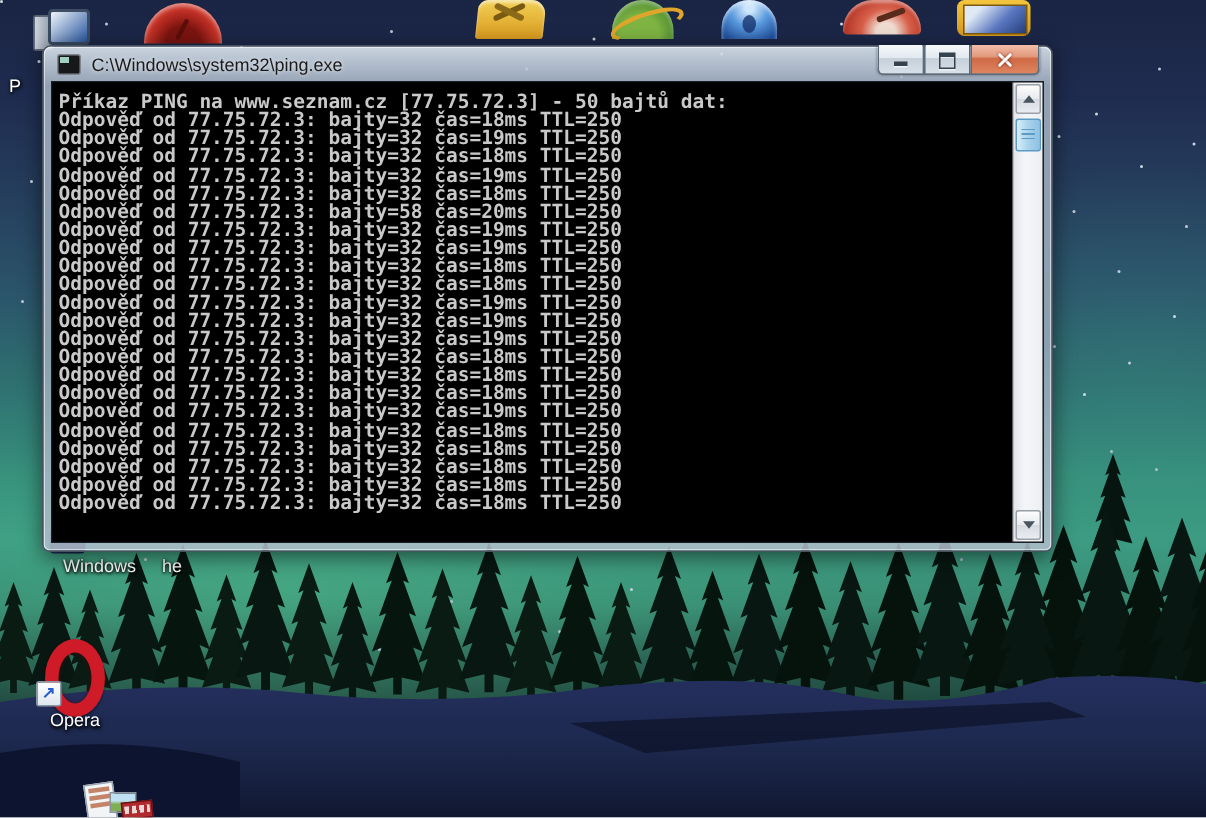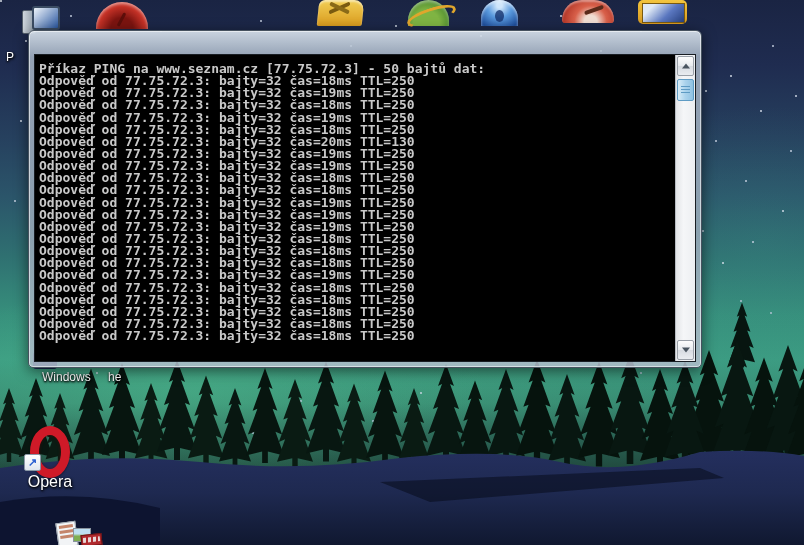--- a/index.html
+++ b/index.html
@@ -44,21 +44,21 @@
   .icon-label{position:absolute;color:#fff;font-size:12px;text-shadow:0 1px 2px #000,1px 1px 3px #000;}
   .lbl-p{left:6px;top:50px;}
   .lbl-km{left:42px;top:370px;}
   .lbl-he{left:108px;top:370px;}
   .km-fragment{position:absolute;left:33px;top:352px;width:24px;height:17px;background:linear-gradient(135deg,#2a3c66,#10204a);border-radius:3px;z-index:1;}
 
   
   .opera{position:absolute;left:22px;top:424px;width:56px;height:66px;z-index:2;}
   .opera .o{position:absolute;left:8px;top:2px;width:22px;height:34px;border:9px solid #cf1a28;border-radius:50%;box-shadow:inset 0 0 3px rgba(90,0,0,.7),0 1px 2px rgba(0,0,0,.5);background:transparent;}
   .opera .sc{position:absolute;left:2px;top:30px;width:15px;height:15px;background:linear-gradient(180deg,#ffffff,#dfe6ee);border:1px solid #8a97a6;border-radius:2px;color:#2a5fd0;font-size:11px;font-weight:bold;line-height:15px;text-align:center;}
-  .opera .olabel{position:absolute;left:0;top:49px;width:56px;text-align:center;color:#fff;font-size:16px;text-shadow:0 1px 2px #000,1px 1px 3px #000;}
+  .opera .olabel{position:absolute;left:0;top:49px;width:56px;text-align:center;color:#fff;font-size:12px;text-shadow:0 1px 2px #000,1px 1px 3px #000;}
 
   
   .docs{position:absolute;left:55px;top:522px;width:45px;height:23px;z-index:2;}
   .docs .p1{position:absolute;left:2px;top:0;width:18px;height:23px;background:#f2f4f6;border:1px solid #9aa4ae;transform:rotate(-8deg);}
   .docs .p1 i{display:block;margin:2px;height:3px;background:#c4846a;}
   .docs .p2{position:absolute;left:18px;top:6px;width:16px;height:12px;background:linear-gradient(180deg,#bfe0f2 40%,#7fae53 60%);border:1px solid #8a949e;}
   .docs .film{position:absolute;left:26px;top:12px;width:19px;height:10px;background:#b02a2e;border:1px solid #6a1214;transform:rotate(-6deg);}
   .docs .film i{display:block;margin:2px 1px;height:5px;background:repeating-linear-gradient(90deg,#e8d8d8 0 3px,#b02a2e 3px 5px);}
 
   
@@ -195,29 +195,49 @@
         <i></i>
         <i></i>
       </span>
     <span class="p2"></span>
     <span class="film">
         <i></i>
       </span>
   </div>
 
   <div class="window">
+    <div class="titlebar">
+      <span class="title-icon">
+          <em></em>
+        </span>
+      <span class="title-text">C:\Windows\system32\ping.exe</span>
+      <span class="caption">
+        <span class="cbtn first">
+            <i class="glyph-min"></i>
+          </span>
+        <span class="cbtn">
+            <i class="glyph-max"></i>
+          </span>
+        <span class="cbtn close">
+            <span class="glyph-close">
+              <i></i>
+              <i></i>
+            </span>
+          </span>
+      </span>
+    </div>
     <div class="window-body">
       <div class="console">
           <div class="console-line">Příkaz PING na www.seznam.cz [77.75.72.3] - 50 bajtů dat:</div>
           <div class="console-line">Odpověď od 77.75.72.3: bajty=32 čas=18ms TTL=250</div>
           <div class="console-line">Odpověď od 77.75.72.3: bajty=32 čas=19ms TTL=250</div>
           <div class="console-line">Odpověď od 77.75.72.3: bajty=32 čas=18ms TTL=250</div>
           <div class="console-line">Odpověď od 77.75.72.3: bajty=32 čas=19ms TTL=250</div>
           <div class="console-line">Odpověď od 77.75.72.3: bajty=32 čas=18ms TTL=250</div>
-          <div class="console-line">Odpověď od 77.75.72.3: bajty=32 čas=20ms TTL=130</div>
+          <div class="console-line">Odpověď od 77.75.72.3: bajty=58 čas=20ms TTL=250</div>
           <div class="console-line">Odpověď od 77.75.72.3: bajty=32 čas=19ms TTL=250</div>
           <div class="console-line">Odpověď od 77.75.72.3: bajty=32 čas=19ms TTL=250</div>
           <div class="console-line">Odpověď od 77.75.72.3: bajty=32 čas=18ms TTL=250</div>
           <div class="console-line">Odpověď od 77.75.72.3: bajty=32 čas=18ms TTL=250</div>
           <div class="console-line">Odpověď od 77.75.72.3: bajty=32 čas=19ms TTL=250</div>
           <div class="console-line">Odpověď od 77.75.72.3: bajty=32 čas=19ms TTL=250</div>
           <div class="console-line">Odpověď od 77.75.72.3: bajty=32 čas=19ms TTL=250</div>
           <div class="console-line">Odpověď od 77.75.72.3: bajty=32 čas=18ms TTL=250</div>
           <div class="console-line">Odpověď od 77.75.72.3: bajty=32 čas=18ms TTL=250</div>
           <div class="console-line">Odpověď od 77.75.72.3: bajty=32 čas=18ms TTL=250</div>

